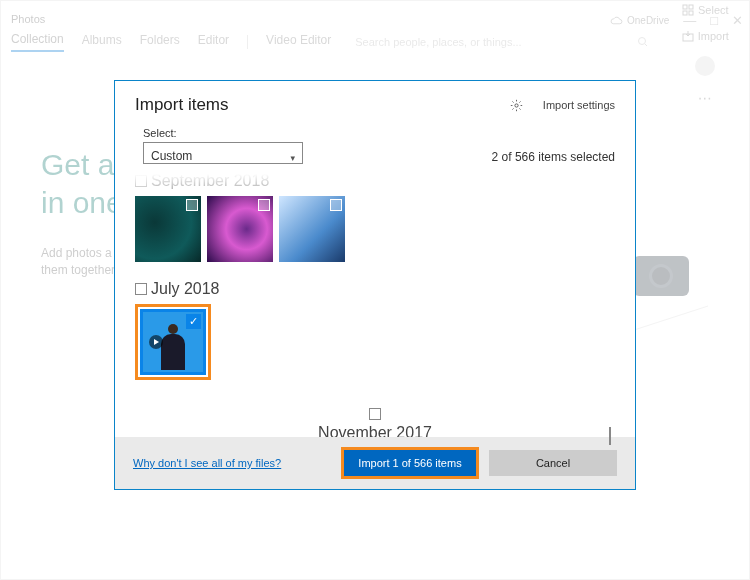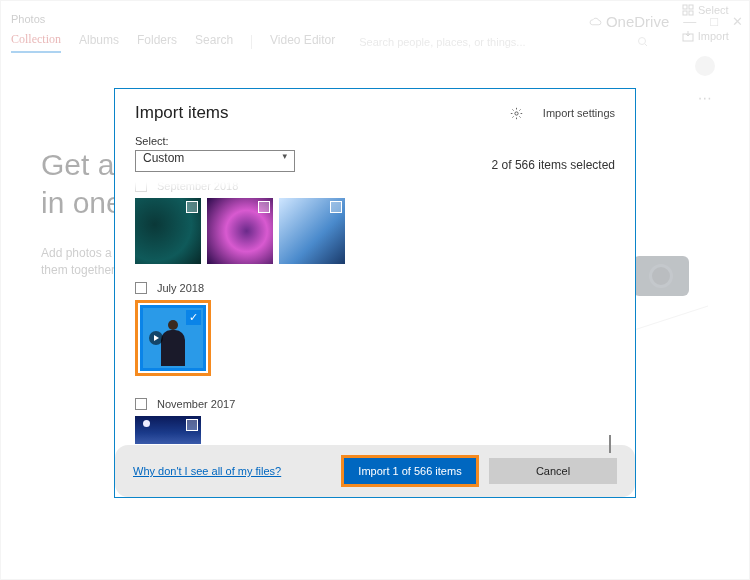--- a/index.html
+++ b/index.html
@@ -3,64 +3,64 @@
 <meta charset="utf-8">
 <style>
 * { box-sizing: border-box; margin: 0; padding: 0; font-family: "Segoe UI", Arial, sans-serif; }
 body { width: 750px; height: 580px; background: #fff; position: relative; overflow: hidden; }
 
 
 .app-window { width: 750px; height: 580px; background: #fff; position: absolute; top: 0; left: 0; border: 1px solid #ddd; }
 .titlebar { display: flex; justify-content: space-between; align-items: flex-start; height: 26px; padding: 12px 6px 0 10px; font-size: 11px; color: #666; }
 .titlebar-right { display: flex; align-items: center; gap: 14px; color: #888; }
 .titlebar-right .win-btn { font-size: 13px; color: #999; }
-.onedrive { display: flex; align-items: center; gap: 4px; font-size: 15px; }
+.onedrive { display: flex; align-items: center; gap: 4px; font-size: 10px; }
 .cloud-icon { width: 13px; height: 9px; display: inline-block; }
 .navbar { display: flex; align-items: center; padding: 0 10px; height: 30px; gap: 18px; font-size: 12px; color: #888; }
 .navbar .tab { padding-bottom: 4px; }
-.navbar .tab.active { color: #b91c1c; border-bottom: 2px solid #0078d4; font-family: Liberation Serif, serif; }
+.navbar .tab.active { color: #737373; border-bottom: 2px solid #0078d4; }
 .navbar .divider { width: 1px; height: 14px; background: #ccc; }
 .search { flex: 1; display: flex; align-items: center; color: #bbb; font-size: 11px; padding-left: 6px; }
 .nav-right { display: flex; align-items: center; gap: 14px; font-size: 11px; color: #888; flex-direction: column; }
 .nav-item { display: flex; align-items: center; gap: 4px; }
 .mini-icon { width: 12px; height: 12px; display: inline-block; }
 .avatar { width: 20px; height: 20px; border-radius: 50%; background: #ddd; }
 .dots { font-size: 14px; color: #888; letter-spacing: 1px; }
 
 .hero { position: absolute; left: 40px; top: 145px; }
-.hero h1 { font-size: 30px; font-weight: 300; color: #000000; line-height: 1.25; }
+.hero h1 { font-size: 30px; font-weight: 300; color: #0f766e; line-height: 1.25; }
 .hero-sub { font-size: 12px; color: #666; margin-top: 24px; line-height: 1.4; }
 
 .camera-illus { position: absolute; right: 48px; top: 245px; width: 80px; height: 60px; }
 .camera-body { position: absolute; width: 56px; height: 40px; background: #3a4450; border-radius: 6px; top: 10px; left: 12px; }
 .camera-lens { position: absolute; width: 24px; height: 24px; border-radius: 50%; background: #2a333d; border: 3px solid #4a5560; top: 18px; left: 28px; }
 .camera-line { position: absolute; width: 120px; height: 1px; background: #ddd; top: 78px; left: -30px; transform: rotate(-18deg); }
 
 
 .dimmer { position: absolute; inset: 0; background: rgba(255,255,255,0.68); }
 
 
-.modal { position: absolute; left: 114px; top: 88px; width: 522px; height: 410px; background: #fff; border: 1px solid #0a84c9; display: flex; flex-direction: column; }
+.modal { position: absolute; left: 114px; top: 80px; width: 522px; height: 410px; background: #fff; border: 1px solid #0a84c9; display: flex; flex-direction: column; }
 .modal-header { display: flex; justify-content: space-between; align-items: center; padding: 14px 20px 8px 20px; }
 .modal-title { font-size: 17px; font-weight: 400; color: #222; }
 .import-settings { display: flex; align-items: center; gap: 20px; font-size: 11px; color: #444; }
 .gear { width: 13px; height: 13px; }
 
 .select-row { display: flex; justify-content: space-between; align-items: flex-end; padding: 4px 20px 10px 20px; }
-.select-left { display: flex; flex-direction: column; gap: 3px; }
+.select-left { display: flex; flex-direction: column; gap: 3px; margin-left: 8px; }
 .select-label { font-size: 11px; color: #333; }
-.dropdown { width: 160px; height: 22px; border: 1px solid #888; display: flex; align-items: flex-start; justify-content: space-between; padding: 0 7px; font-size: 12px; color: #333; background: #fff; }
+.dropdown { width: 160px; height: 22px; border: 1px solid #888; display: flex; align-items: flex-end; justify-content: space-between; padding: 0 7px; font-size: 12px; color: #333; background: #fff; }
 .chev { font-size: 9px; color: #555; }
 .count-text { font-size: 12px; color: #333; }
 
 .scroll-area { flex: 1; overflow: hidden; padding: 0 20px; position: relative; }
 .inner-scroll { position: relative; }
 .fade-top { position: absolute; left: 20px; right: 20px; top: 0; height: 14px; background: linear-gradient(#fff, rgba(255,255,255,0)); z-index: 2; pointer-events:none; }
 
-.group-label { display: flex; align-items: center; gap: 10px; font-size: 11px; color: #444; margin-top: 10px; }
+.group-label { display: flex; align-items: center; gap: 4px; font-size: 16px; color: #444; margin-top: 10px; }
 .group-label.faded { color: #bbb; margin-top: -2px; }
 .cb { width: 12px; height: 12px; border: 1px solid #888; background: #fff; display: inline-block; }
 .cb.faded { border-color: #ccc; }
 
 .thumbs { display: flex; gap: 6px; margin-top: 6px; }
 .thumb { width: 66px; height: 66px; position: relative; }
 .thumb .mini-cb { position: absolute; top: 3px; right: 3px; width: 12px; height: 12px; border: 1px solid #fff; background: rgba(255,255,255,0.3); }
 .th1 { background: radial-gradient(circle at 30% 40%, #0a3838 0%, #0f5a5a 60%, #072828 100%); }
 .th2 { background: radial-gradient(circle at 60% 50%, #6a2a8a 0%, #d85ad0 40%, #2a0a4a 100%); }
 .th3 { background: linear-gradient(135deg, #cfe6ff 0%, #4a8acc 60%, #1a3a6a 100%); }
@@ -73,21 +73,21 @@
 .sel-check { position: absolute; top: 2px; right: 2px; width: 15px; height: 15px; background: #0a84e8; color: #fff; font-size: 11px; display: flex; align-items: center; justify-content: center; }
 .play { position: absolute; top: 50%; left: 6px; transform: translateY(-50%); width: 14px; height: 14px; border-radius: 50%; background: rgba(0,0,0,0.55); display: flex; align-items: center; justify-content: center; }
 .play::after { content: ""; border-left: 5px solid #fff; border-top: 3px solid transparent; border-bottom: 3px solid transparent; margin-left: 1px; }
 
 .night-thumb { width: 66px; height: 28px; margin-top: 6px; background: linear-gradient(180deg, #0a1a5a 0%, #1a3a8a 60%, #3a5aaa 100%); position: relative; }
 .night-thumb .mini-cb { position: absolute; top: 3px; right: 3px; width: 12px; height: 12px; border: 1px solid #fff; background: rgba(255,255,255,0.3); }
 .moon { position: absolute; width: 7px; height: 7px; border-radius: 50%; background: #eef; top: 4px; left: 8px; }
 
 .scroll-handle { position: absolute; right: 24px; top: 346px; width: 2px; height: 18px; background: #888; }
 
-.modal-footer { display: flex; align-items: center; padding: 10px 18px; background: #eaeaea; gap: 10px; border-radius: 13px; }
+.modal-footer { display: flex; align-items: center; padding: 10px 18px; background: #eaeaea; gap: 10px; }
 .help-link { font-size: 11px; color: #0067c0; text-decoration: underline; flex: 1; }
 .import-hl { border: 3px solid #f58a1f; padding: 0; }
 .btn { height: 26px; font-size: 11px; display: flex; align-items: center; justify-content: center; }
 .btn-primary { width: 132px; background: #0067c0; color: #fff; }
 .btn-cancel { width: 128px; background: #ccc; color: #222; }
 </style>
 </head>
 <body>
 
 <div class="app-window">
@@ -102,21 +102,21 @@
       </span>
       <span class="win-btn">—</span>
       <span class="win-btn">□</span>
       <span class="win-btn">✕</span>
     </div>
   </div>
   <div class="navbar">
     <span class="tab active">Collection</span>
     <span class="tab">Albums</span>
     <span class="tab">Folders</span>
-    <span class="tab">Search</span>
+    <span class="tab">Editor</span>
     <span class="divider"></span>
     <span class="tab">Video Editor</span>
     <div class="search">
       <span>Search people, places, or things...</span>
       <svg width="26" height="12" viewBox="0 0 26 12" style="margin-left:auto;margin-right:6px;">
           <circle cx="20" cy="5" r="3.5" fill="none" stroke="#bbb"></circle>
           <line x1="23" y1="8" x2="25" y2="10" stroke="#bbb"></line>
         </svg>
     </div>
     <div class="nav-right">
@@ -212,21 +212,21 @@
         <div class="sel-thumb">
           <div class="person">
               <div class="head"></div>
               <div class="body"></div>
             </div>
           <span class="play"></span>
           <span class="sel-check">✓</span>
         </div>
       </div>
 
-      <div class="group-label" style="margin-top:18px;">
+      <div class="group-label" style="margin-top:24px;flex-direction:column;">
         <span class="cb"></span>
         <span>November 2017</span>
       </div>
       <div class="night-thumb">
         <span class="moon"></span>
         <span class="mini-cb"></span>
       </div>
     </div>
   </div>
   <div class="scroll-handle"></div>

